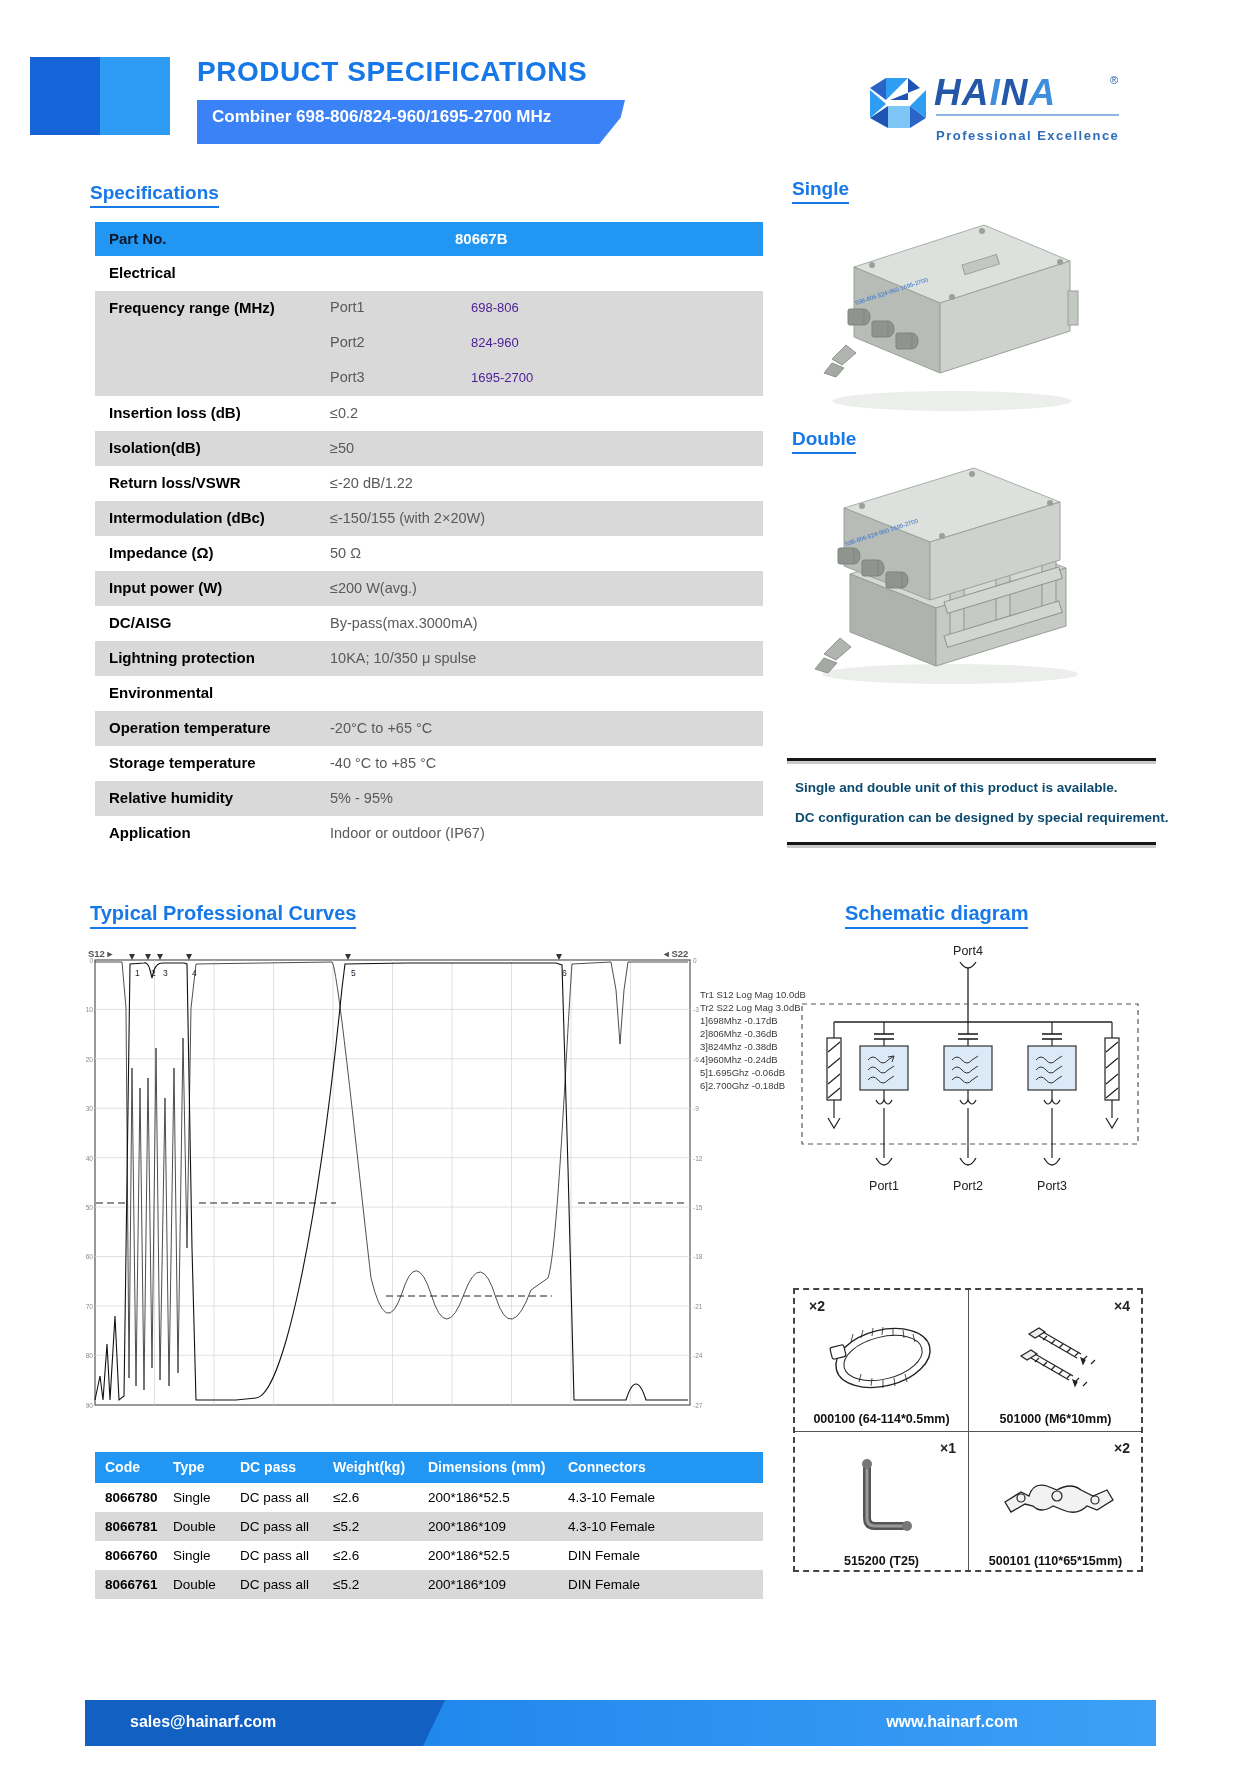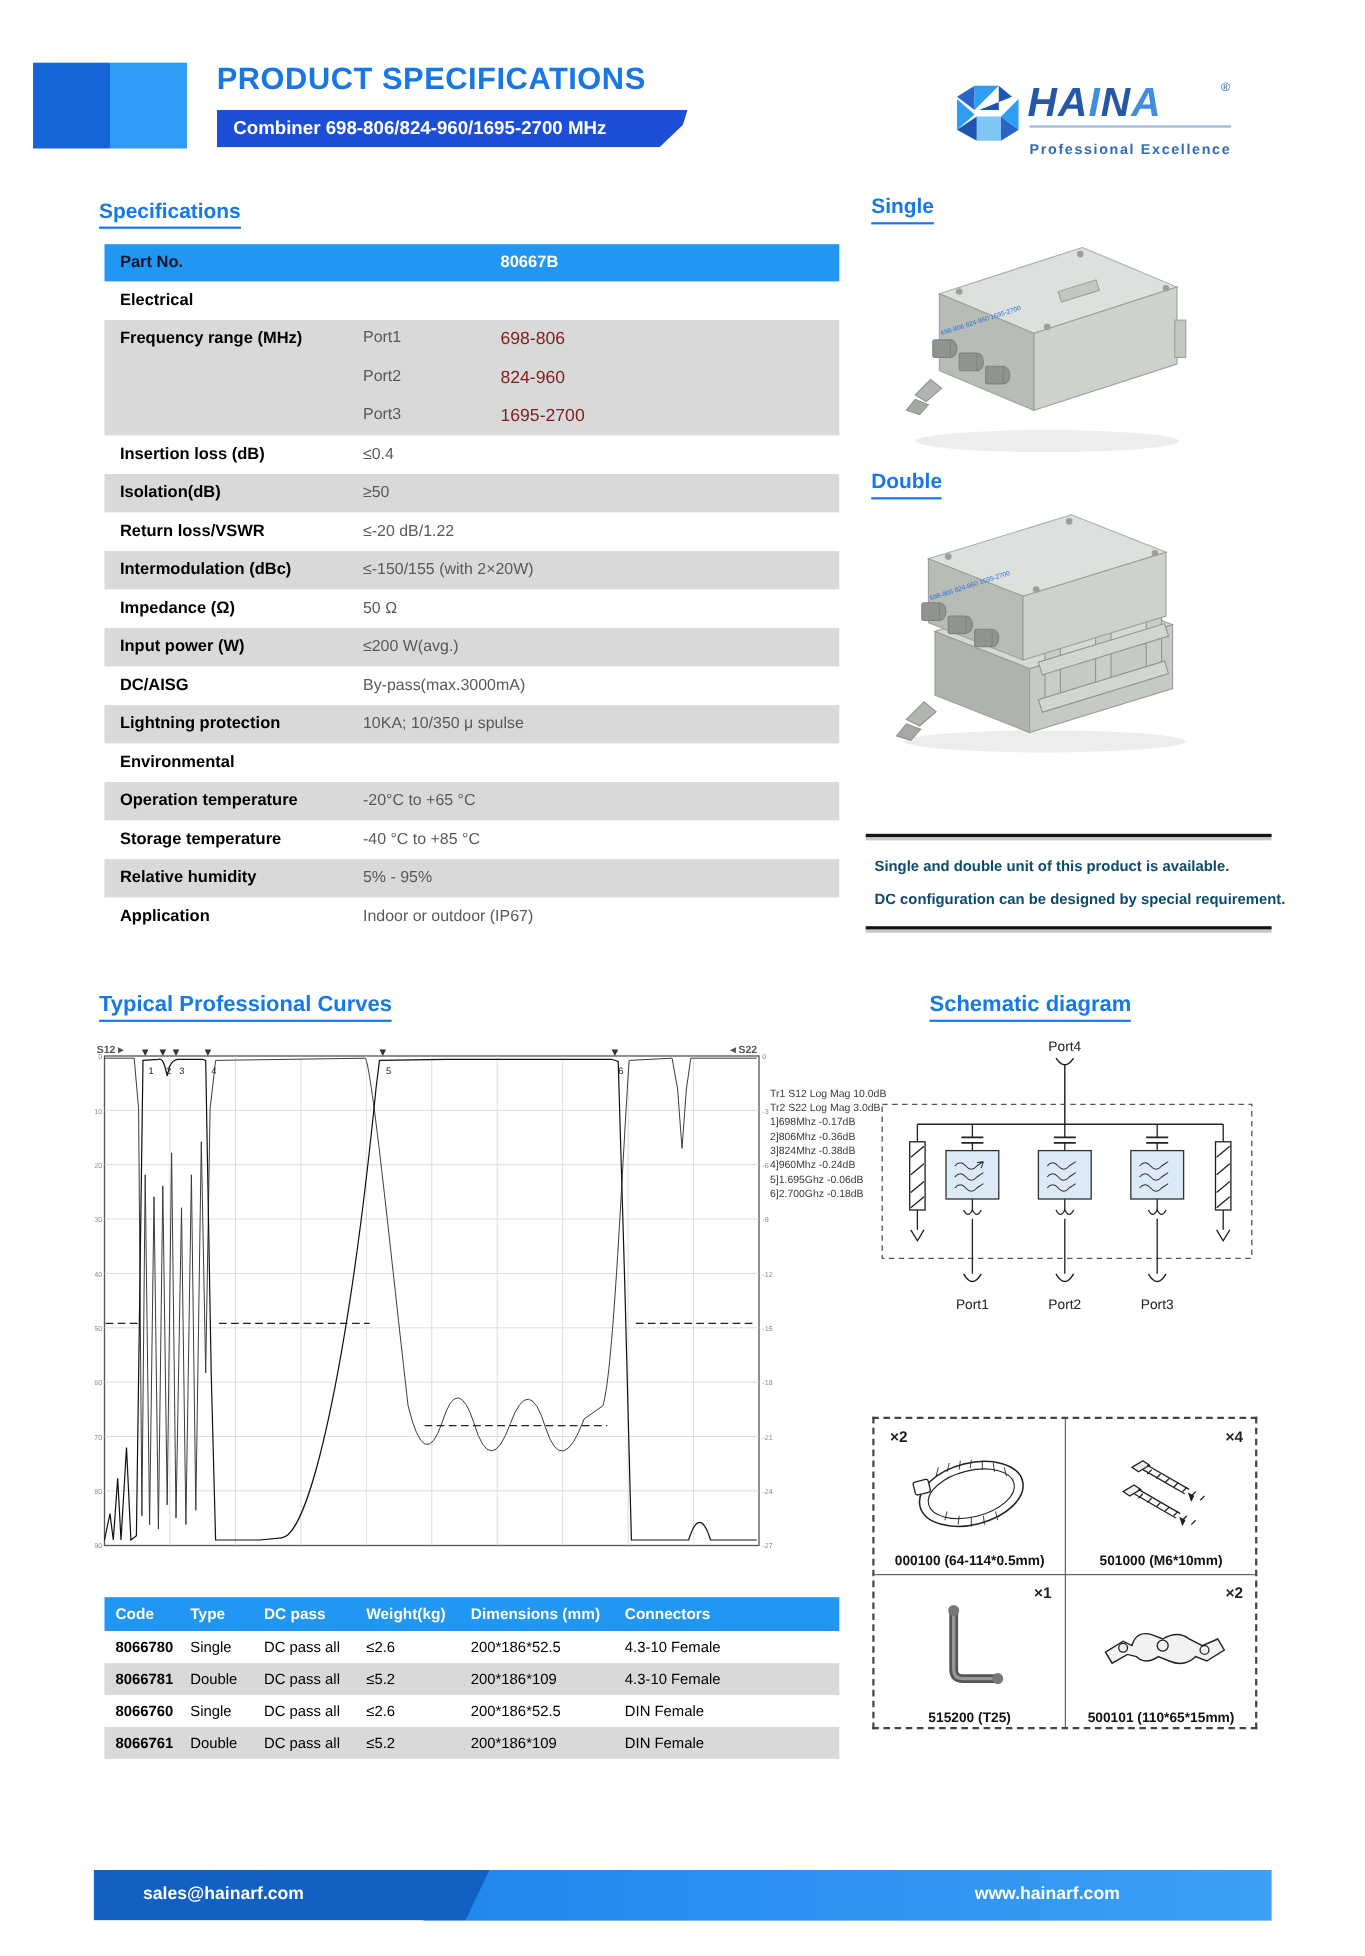--- a/index.html
+++ b/index.html
@@ -6,21 +6,21 @@
   .page{position:relative;width:1241px;height:1778px;background:#fff;overflow:hidden;
         font-family:"Liberation Sans", sans-serif;color:#000;}
   .abs{position:absolute;}
 
   
   .sq{position:absolute;top:57px;width:70px;height:78px;}
   .sq1{left:30px;background:#1565d8;}
   .sq2{left:100px;background:#2e9bf5;}
   .doc-title{position:absolute;left:197px;top:56px;font-size:28px;font-weight:bold;
              color:#1677e8;letter-spacing:.5px;}
-  .banner{position:absolute;left:197px;top:100px;width:428px;height:34px;background:#1d4ed8;
+  .banner{position:absolute;left:197px;top:100px;width:428px;height:44px;background:#3b82f6;
           clip-path:polygon(0 0,100% 0,99% 40%,94% 100%,0 100%);}
   .banner span{display:block;line-height:34px;padding-left:15px;color:#fff;
                font-size:17px;font-weight:bold;}
   .logo{position:absolute;left:868px;top:72px;width:300px;height:62px;}
   .logo-icon{position:absolute;left:0;top:2px;}
   .logo-text{position:absolute;left:66px;top:0;font-size:37px;font-weight:800;
              font-style:italic;color:#2457a7;letter-spacing:1px;}
   .logo-text .alt{color:#3f8ede;}
   .logo-reg{position:absolute;left:242px;top:2px;font-size:11px;color:#2457a7;font-style:normal;}
   .logo-tag{position:absolute;left:68px;top:42px;font-size:13px;font-weight:bold;
@@ -34,21 +34,21 @@
   .spec{position:absolute;left:95px;top:222px;width:668px;}
   .spec-head{position:relative;height:34px;background:#2196f3;color:#fff;}
   .spec-head .lbl{position:absolute;left:14px;top:8px;font-size:15px;font-weight:bold;color:#0f172a;}
   .spec-head .valp{position:absolute;left:360px;top:8px;font-size:15px;font-weight:bold;color:#fff;}
   .spec-row{position:relative;height:35px;background:#fff;}
   .spec-row.shade{background:#d9d9d9;}
   .spec-row.multi{height:105px;}
   .spec-row .lbl{position:absolute;left:14px;top:8px;font-size:15px;font-weight:bold;color:#000;}
   .spec-row .val{position:absolute;left:235px;top:9px;font-size:14.5px;color:#595959;}
   .spec-row .port{position:absolute;left:235px;font-size:14.5px;color:#595959;}
-  .spec-row .val2{position:absolute;left:360px;font-size:16px;color:#7f1d1d;}
+  .spec-row .val2{position:absolute;left:376px;font-size:13px;color:#4c1d95;}
 
   
   .note-rule{position:absolute;height:0;border-top:3px solid #161616;box-shadow:0 3px 0 #c9c9c9;}
   .note-line{position:absolute;font-size:13.5px;font-weight:bold;color:#0c4a6e;}
 
   
   .legend{position:absolute;left:700px;top:988px;width:120px;font-size:9.5px;
           line-height:13px;color:#3a3a3a;}
   .legend div{white-space:nowrap;}
 
@@ -128,21 +128,21 @@
           <span class="lbl">Frequency range (MHz)</span>
           <span class="port" style="top: 8px;">Port1</span>
           <span class="val2" style="top: 9px;">698-806</span>
           <span class="port" style="top: 43px;">Port2</span>
           <span class="val2" style="top: 44px;">824-960</span>
           <span class="port" style="top: 78px;">Port3</span>
           <span class="val2" style="top: 79px;">1695-2700</span>
         </div>
         <div class="spec-row">
           <span class="lbl">Insertion loss (dB)</span>
-          <span class="val">≤0.4</span>
+          <span class="val">≤0.2</span>
         </div>
         <div class="spec-row shade">
           <span class="lbl">Isolation(dB)</span>
           <span class="val">≥50</span>
         </div>
         <div class="spec-row">
           <span class="lbl">Return loss/VSWR</span>
           <span class="val">≤-20 dB/1.22</span>
         </div>
         <div class="spec-row shade">

